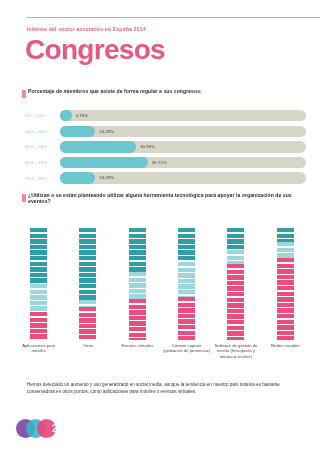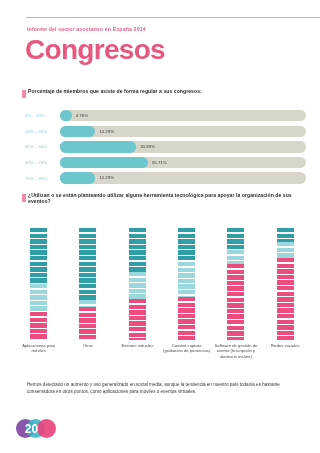--- a/index.html
+++ b/index.html
@@ -179,24 +179,24 @@
     position: absolute;
     top: 0;
     width: 19px; height: 19px;
     border-radius: 50%;
   }
   .dot-a { left: 0px;  background: #7a3f9d; opacity: .88; }
   .dot-b { left: 10px; background: #35b5c6; opacity: .88; }
   .dot-c { left: 21px; background: #e8457c; opacity: .92; }
   .pageno {
     position: absolute;
-    left: 6px; top: 0;
+    left: 32px; top: 0;
     width: 19px; height: 19px;
     display: flex; align-items: center; justify-content: center;
-    font-size: 12px; font-weight: bold; color: #ffffff;
+    font-size: 10px; font-weight: bold; color: #ffffff;
   }
 </style>
 </head>
 <body>
 
 <div class="page">
 
   <div class="top-rule"></div>
 
   <div class="kicker">Informe del sector asociativo en España 2014</div>

